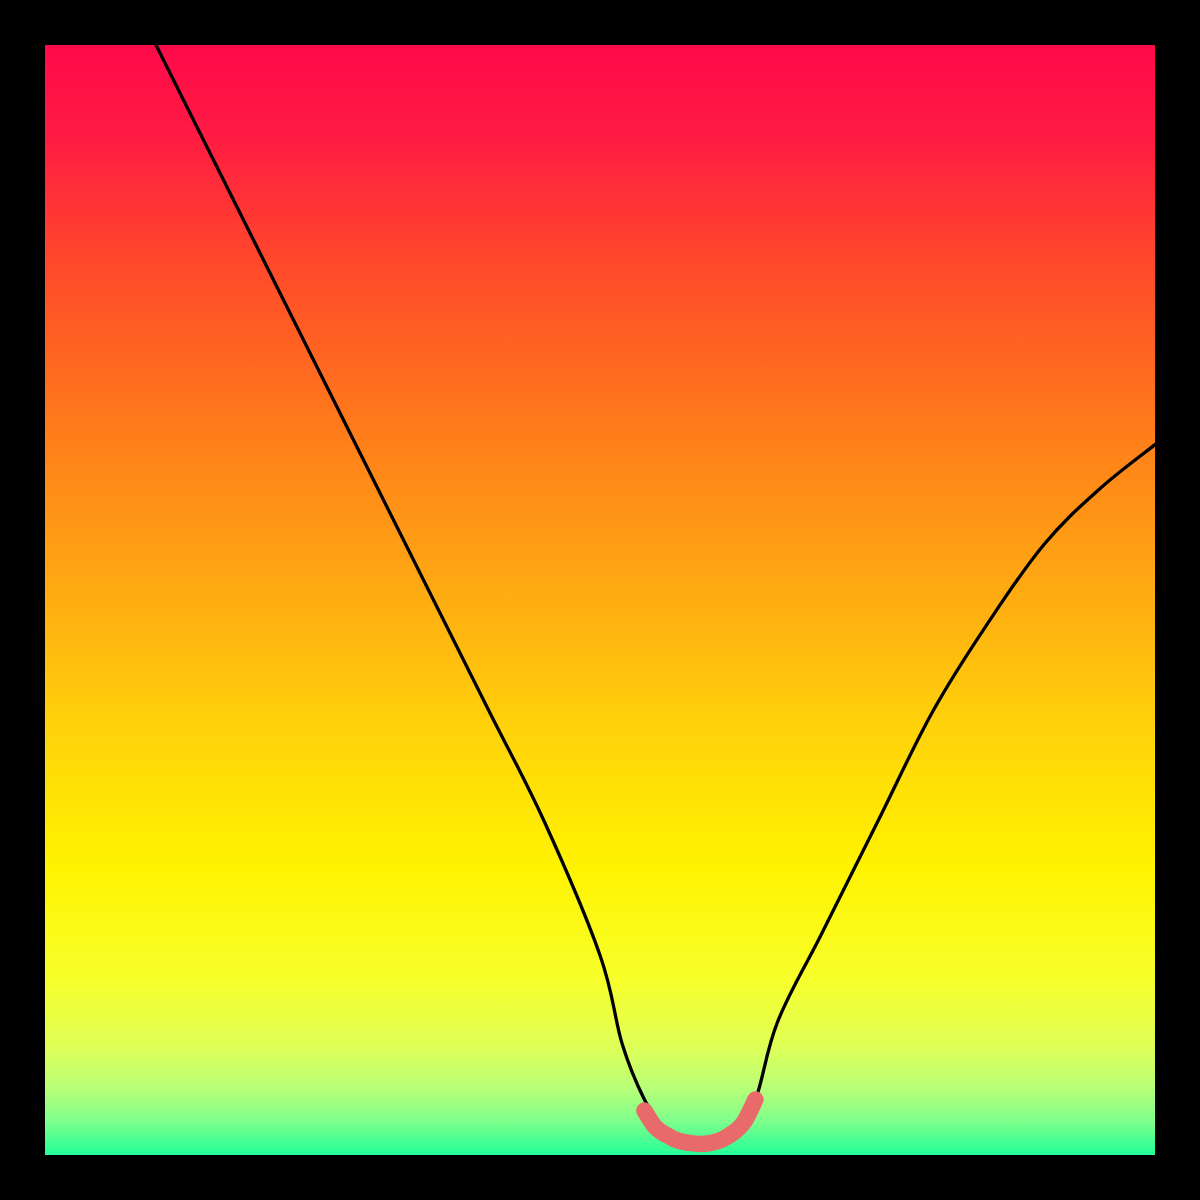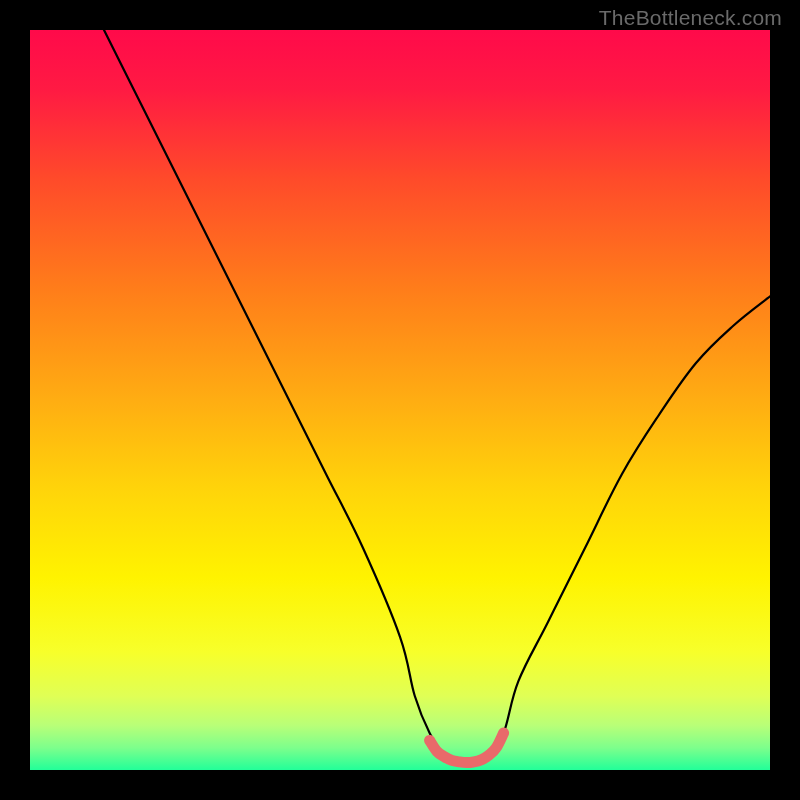--- a/index.html
+++ b/index.html
@@ -41,21 +41,20 @@
     position: absolute;
     inset: 0;
     width: 100%;
     height: 100%;
   }
 </style>
 </head>
 <body>
 
 <div class="stage">
-  <div class="watermark">TheBottleneck.com</div>
   <div class="plot-area">
     <svg class="gradient" viewBox="0 0 740 740" preserveAspectRatio="none">
       <defs>
         <linearGradient id="bg-grad" x1="0" y1="0" x2="0" y2="1">
             <stop offset="0.00%" stop-color="#ff0a4a"></stop>
             <stop offset="8.00%" stop-color="#ff1a43"></stop>
             <stop offset="20.00%" stop-color="#ff4a2a"></stop>
             <stop offset="35.00%" stop-color="#ff7d1a"></stop>
             <stop offset="50.00%" stop-color="#ffad12"></stop>
             <stop offset="62.00%" stop-color="#ffd40a"></stop>

